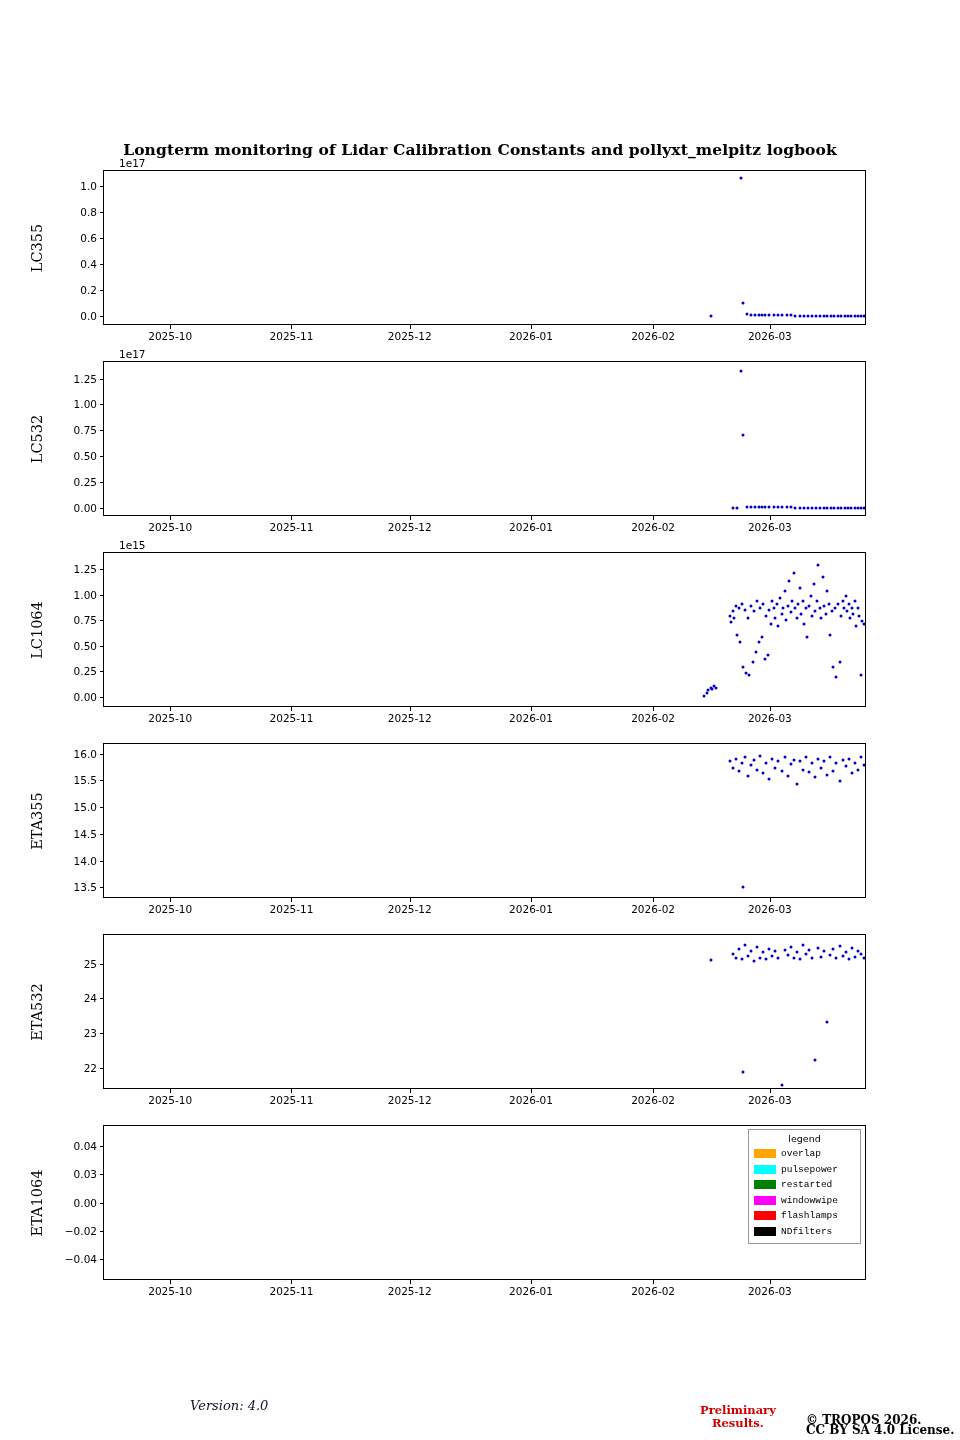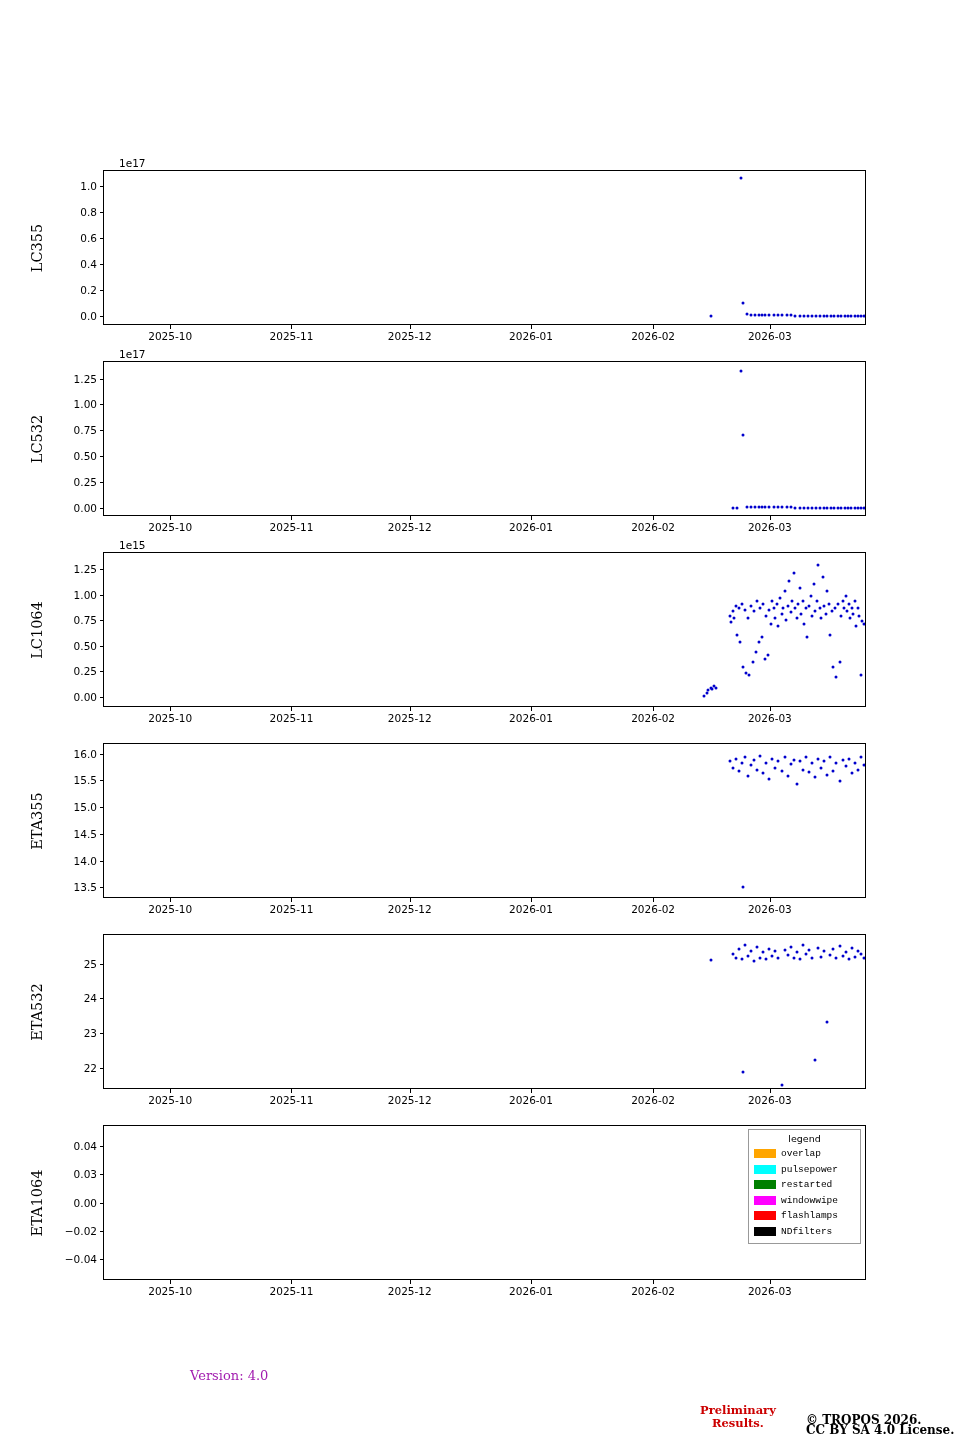--- a/index.html
+++ b/index.html
@@ -132,24 +132,25 @@
   }
   .legend-label {
     font-family: Liberation Mono, monospace;
     font-size: 9.5px;
     color: #000;
     white-space: nowrap;
   }
   .version {
     position: absolute;
     left: 190px;
-    top: 1368px;
+    top: 1398px;
     font-family: "DejaVu Serif", serif;
     font-size: 13px;
-    color: #a21caf;
+    color: #0f172a;
+    font-style: italic;
   }
   .cc-wrap {
     position: absolute;
     left: 556px;
     top: 1355px;
     width: 132px;
     height: 46px;
   }
   .cc-badge {
     width: 132px;
@@ -190,20 +191,21 @@
     font-size: 12px;
     color: #000;
     line-height: 10px;
   }
 </style>
 </head>
 <body>
 
 <div id="page">
 
+  <div class="title">Longterm monitoring of Lidar Calibration Constants and pollyxt_melpitz logbook</div>
 
   <div id="panels">
       <div class="panel" style="left: 103px; top: 170px; width: 763px; height: 155px;">
         <div class="plotarea">
           <div class="pt" style="left: 606.585px; top: 145.231px; background: rgb(0, 0, 204);"></div>
           <div class="pt" style="left: 637.105px; top: 6.5126px; background: rgb(0, 0, 204);"></div>
           <div class="pt" style="left: 639.394px; top: 132.206px; background: rgb(0, 0, 204);"></div>
           <div class="pt" style="left: 643.209px; top: 143.277px; background: rgb(0, 0, 204);"></div>
           <div class="pt" style="left: 647.024px; top: 144.189px; background: rgb(0, 0, 204);"></div>
           <div class="pt" style="left: 650.839px; top: 144.319px; background: rgb(0, 0, 204);"></div>

